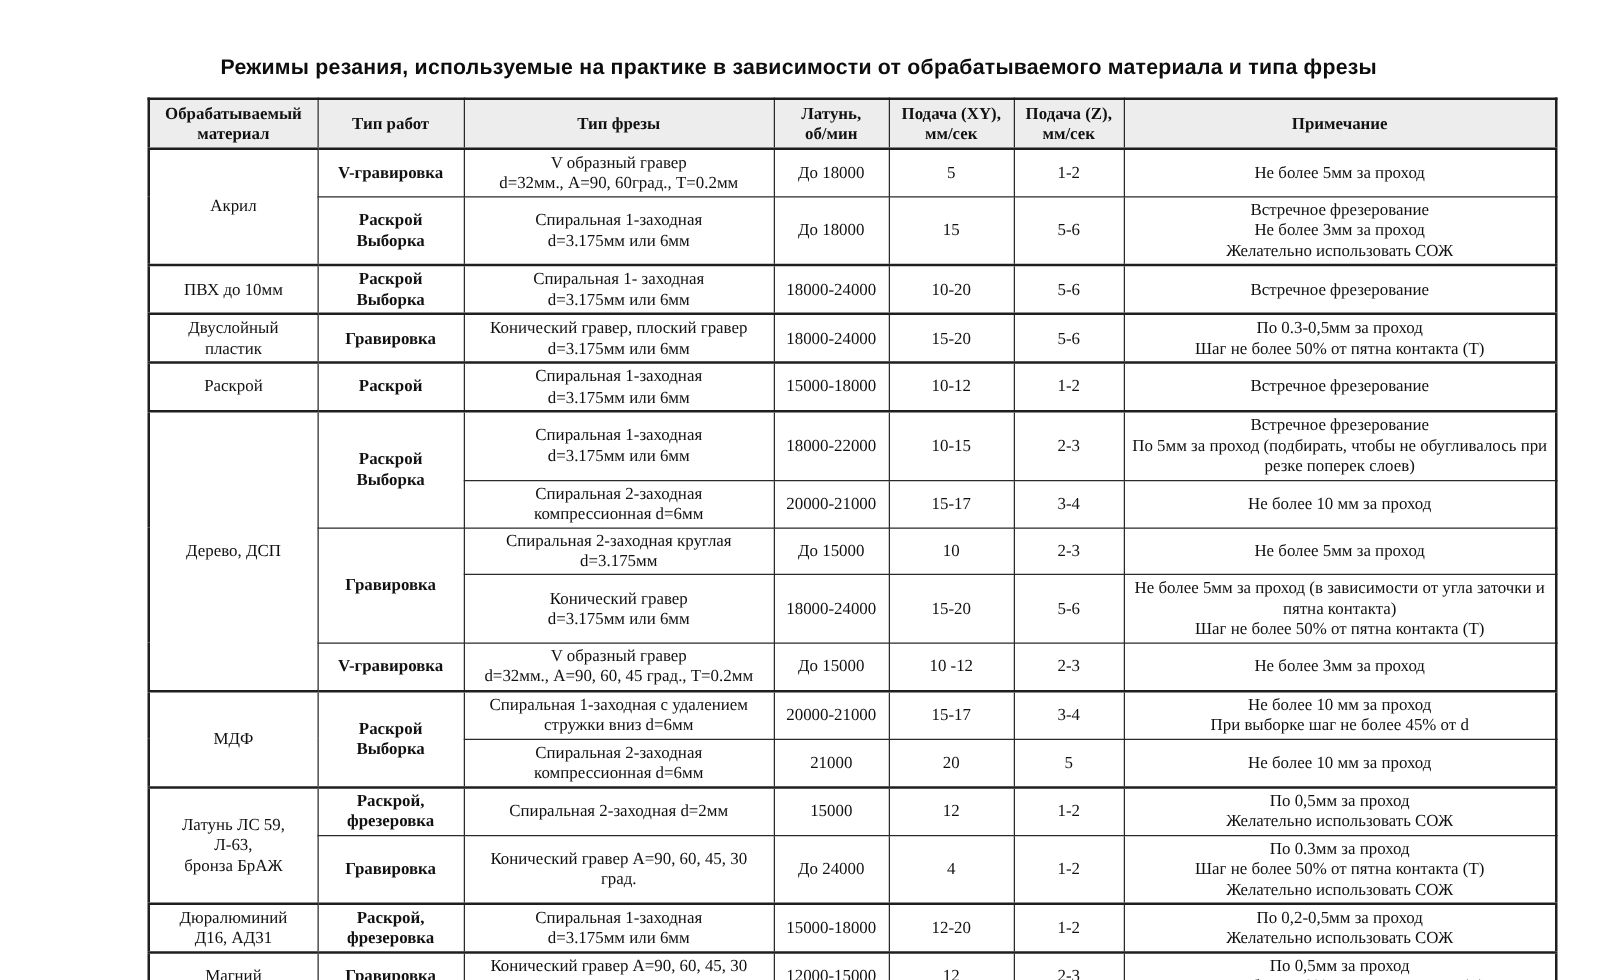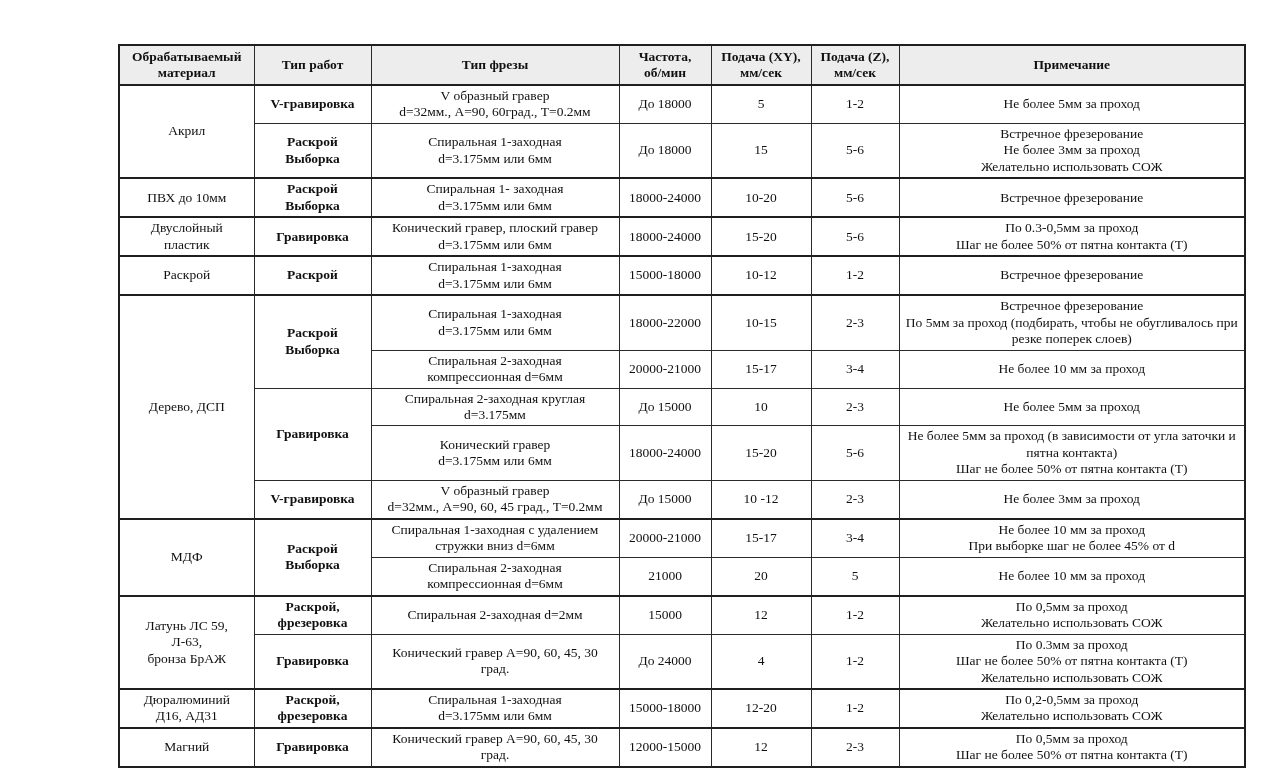--- a/index.html
+++ b/index.html
@@ -56,38 +56,39 @@
   .col-cutter   { width: 248px; }
   .col-rpm      { width: 92px; }
   .col-feedxy   { width: 100px; }
   .col-feedz    { width: 88px; }
   .col-note     { width: 346px; }
 </style>
 </head>
 <body>
 
 <div class="page">
+  <div class="doc-title">Режимы резания, используемые на практике в зависимости от обрабатываемого материала и типа фрезы</div>
 
   <table class="modes">
     <colgroup>
       <col class="col-material">
       <col class="col-work">
       <col class="col-cutter">
       <col class="col-rpm">
       <col class="col-feedxy">
       <col class="col-feedz">
       <col class="col-note">
     </colgroup>
     <thead>
       <tr>
           <th class="col-material">Обрабатываемый
 материал</th>
           <th class="col-work">Тип работ</th>
           <th class="col-cutter">Тип фрезы</th>
-          <th class="col-rpm">Частота,
+          <th class="col-rpm">Латунь,
 об/мин</th>
           <th class="col-feedxy">Подача (XY),
 мм/сек</th>
           <th class="col-feedz">Подача (Z),
 мм/сек</th>
           <th class="col-note">Примечание</th>
         </tr>
     </thead>
     <tbody>
         <tr class="group-start">

